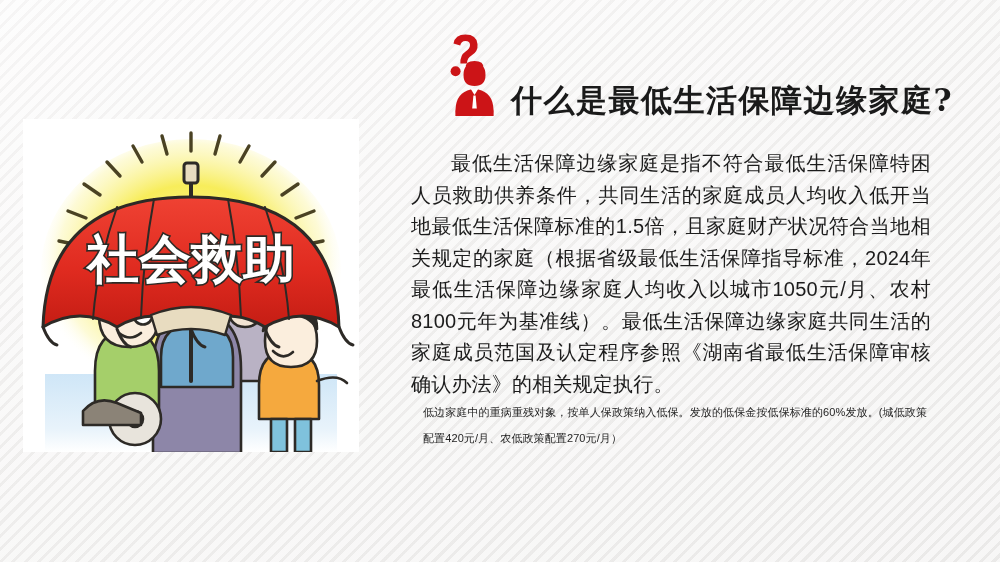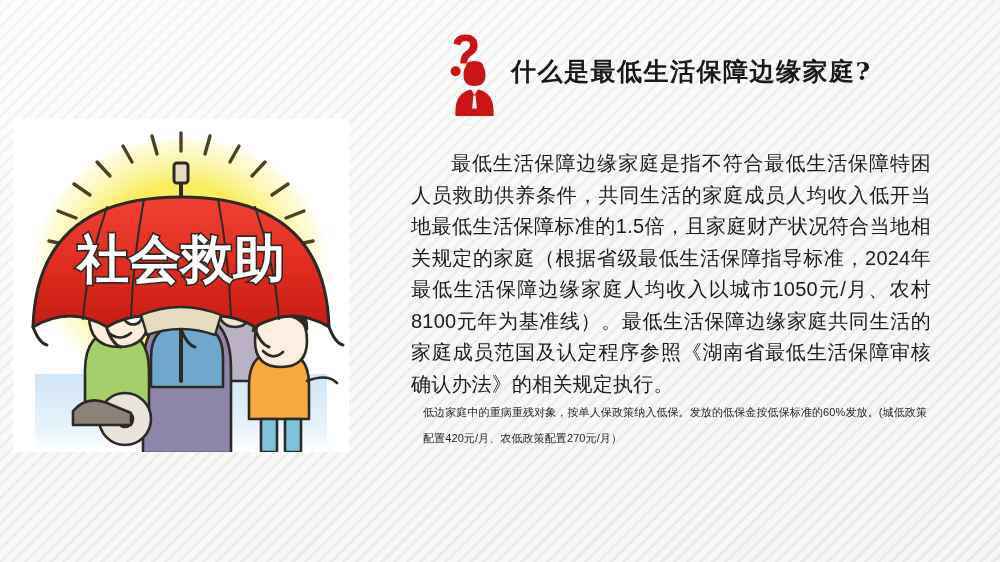--- a/index.html
+++ b/index.html
@@ -27,21 +27,21 @@
         rgba(255,255,255,0.5) 3px,
         rgba(255,255,255,0.5) 9px
       ),
       linear-gradient(160deg, #fbfafa 0%, #f4f3f2 45%, #efeeed 100%);
     overflow: hidden;
   }
 
   
   .illustration {
     position: absolute;
-    left: 13px;
+    left: 23px;
     top: 119px;
     width: 336px;
     height: 333px;
     background: #ffffff;
     overflow: hidden;
   }
   .illo-svg { display: block; width: 336px; height: 333px; }
 
   
   .header {
@@ -56,23 +56,23 @@
     left: 0px;
     top: 0px;
     width: 60px;
     height: 84px;
   }
   .icon-cluster svg { display: block; }
 
   .page-title {
     position: absolute;
     left: 68px;
-    top: 26px;
+    top: 52px;
     font-family: "DejaVu Serif", "Liberation Serif", serif;
-    font-size: 25px;
+    font-size: 31px;
     font-weight: bold;
     letter-spacing: 1.5px;
     color: #1a1a1a;
     white-space: nowrap;
     line-height: 1;
   }
 
   
   .body-block {
     position: absolute;

